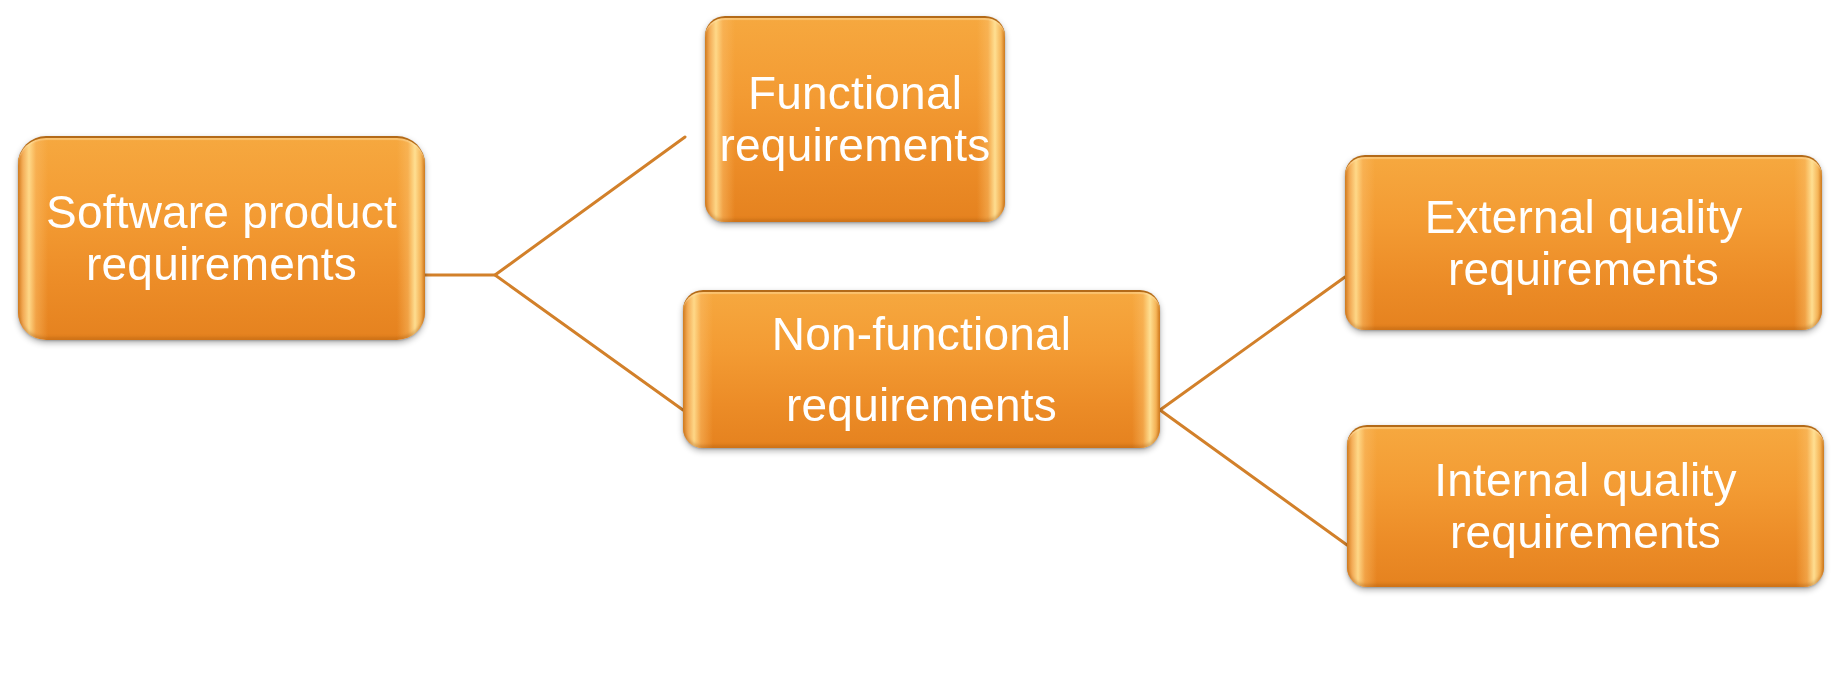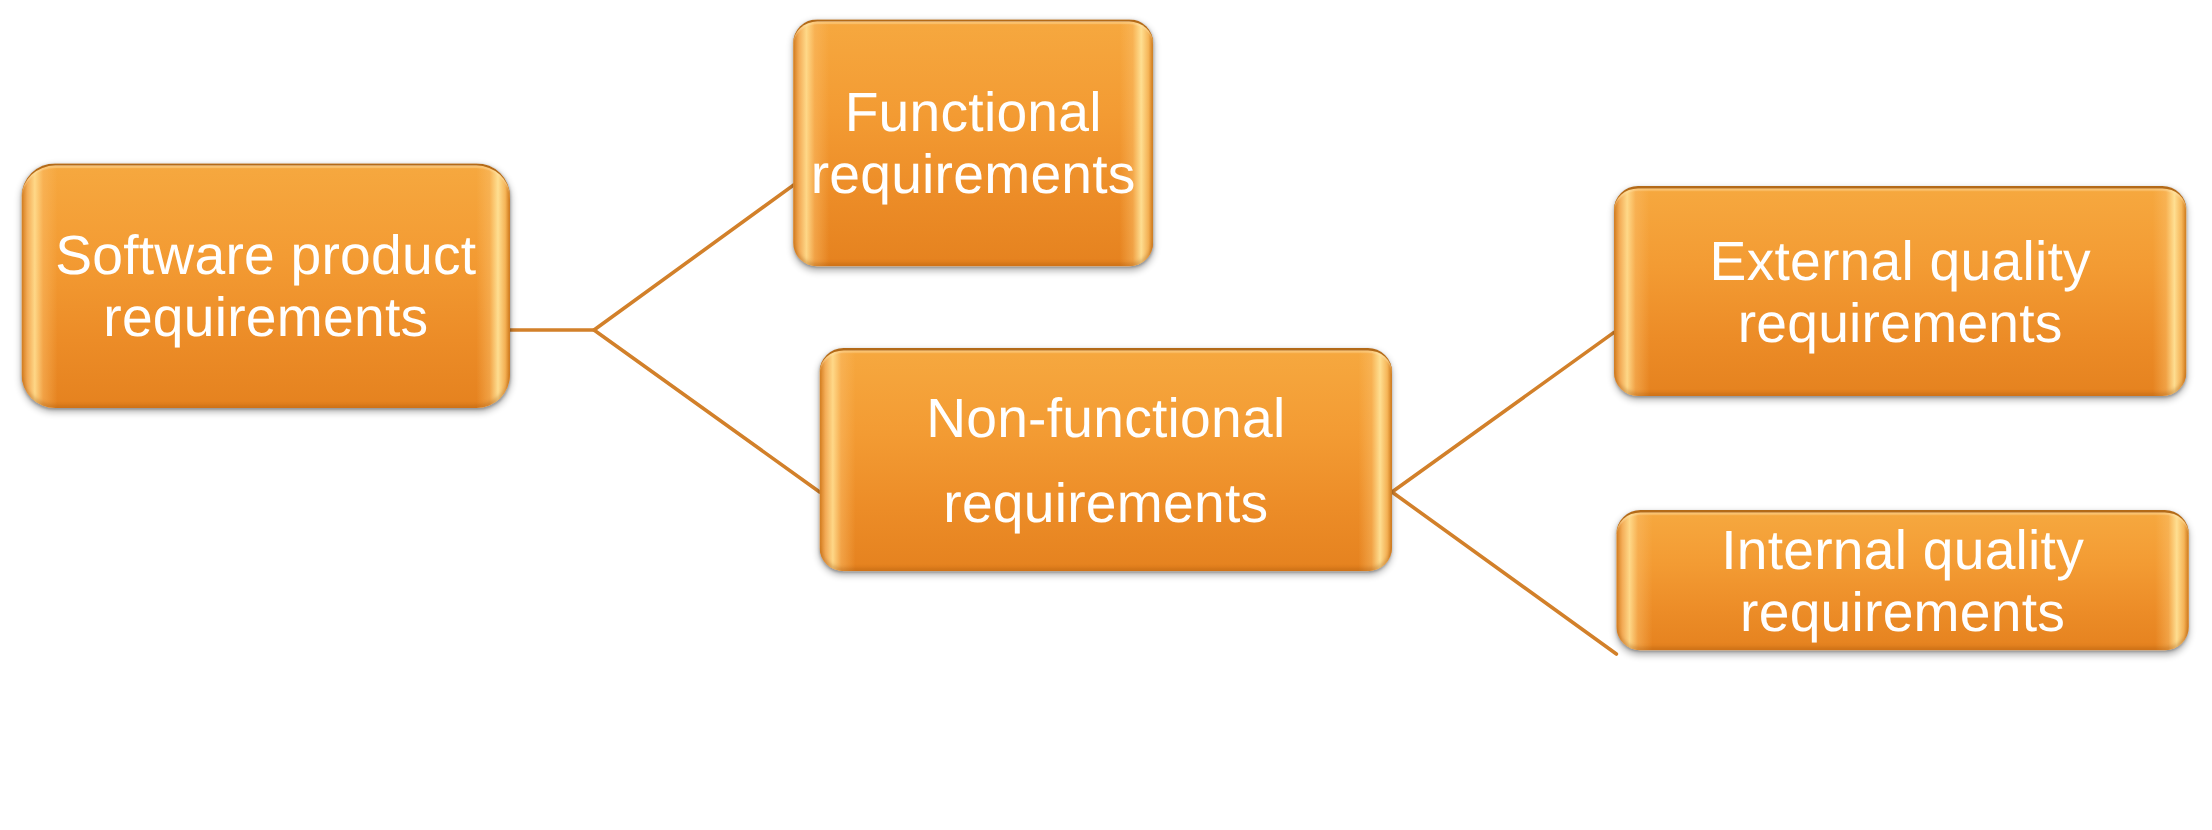--- a/index.html
+++ b/index.html
@@ -65,24 +65,24 @@
   }
   .node .label {
     display: block;
     width: 100%;
     padding: 0 14px;
     box-sizing: border-box;
   }
 
   
   #node-root      { left: 18px;   top: 136px; width: 407px; height: 204px; font-size: 46px; border-radius: 28px; }
-  #node-func      { left: 661px;  top: 16px;  width: 300px; height: 206px; font-size: 46px; }
-  #node-nonfunc   { left: 683px;  top: 290px; width: 477px; height: 186px; font-size: 46px; }
+  #node-func      { left: 705px;  top: 16px;  width: 300px; height: 206px; font-size: 46px; }
+  #node-nonfunc   { left: 683px;  top: 290px; width: 477px; height: 158px; font-size: 46px; }
   #node-external  { left: 1345px; top: 155px; width: 477px; height: 175px; font-size: 46px; }
-  #node-internal  { left: 1347px; top: 425px; width: 477px; height: 117px; font-size: 46px; }
+  #node-internal  { left: 1347px; top: 425px; width: 477px; height: 162px; font-size: 46px; }
 
   #node-nonfunc .label { line-height: 1.55; }
 </style>
 </head>
 <body>
 
 <div id="stage">
 
   <svg id="connectors" viewBox="0 0 1843 692" width="1843" height="692" xmlns="http://www.w3.org/2000/svg">
     <g fill="none" stroke="#d2802a" stroke-width="3" stroke-linecap="round" stroke-linejoin="round">

